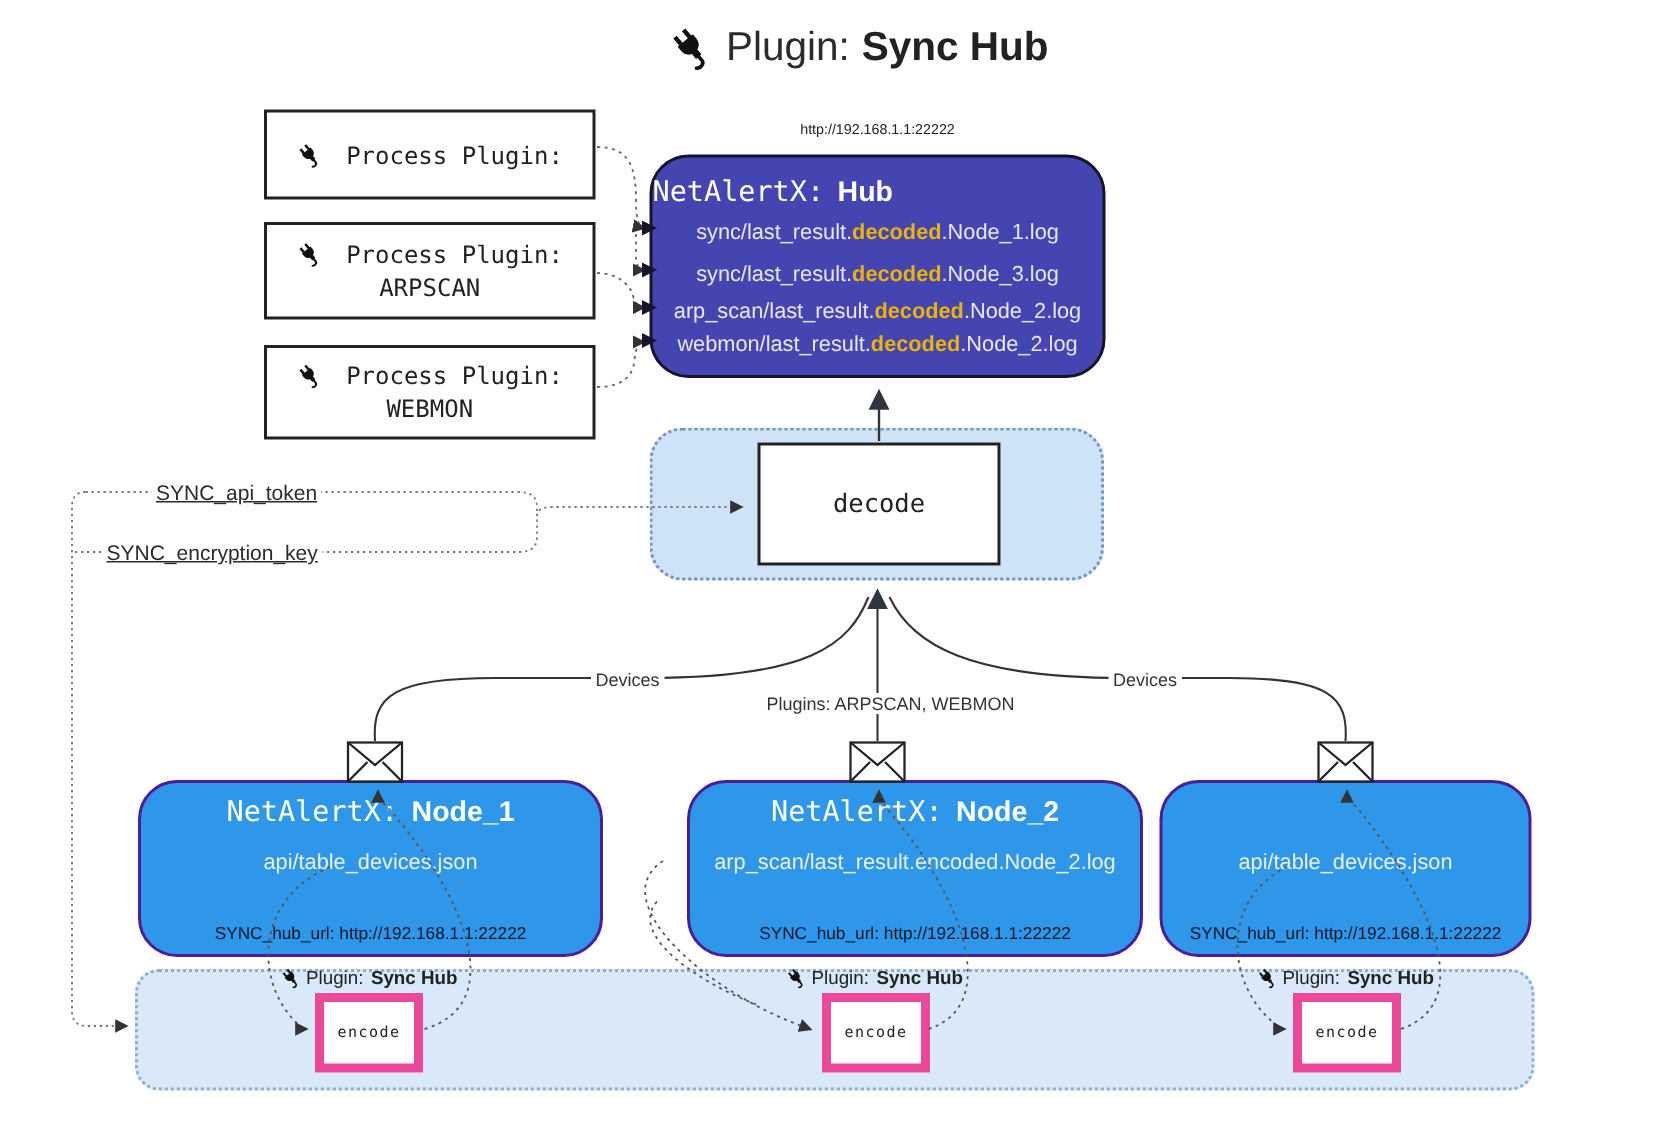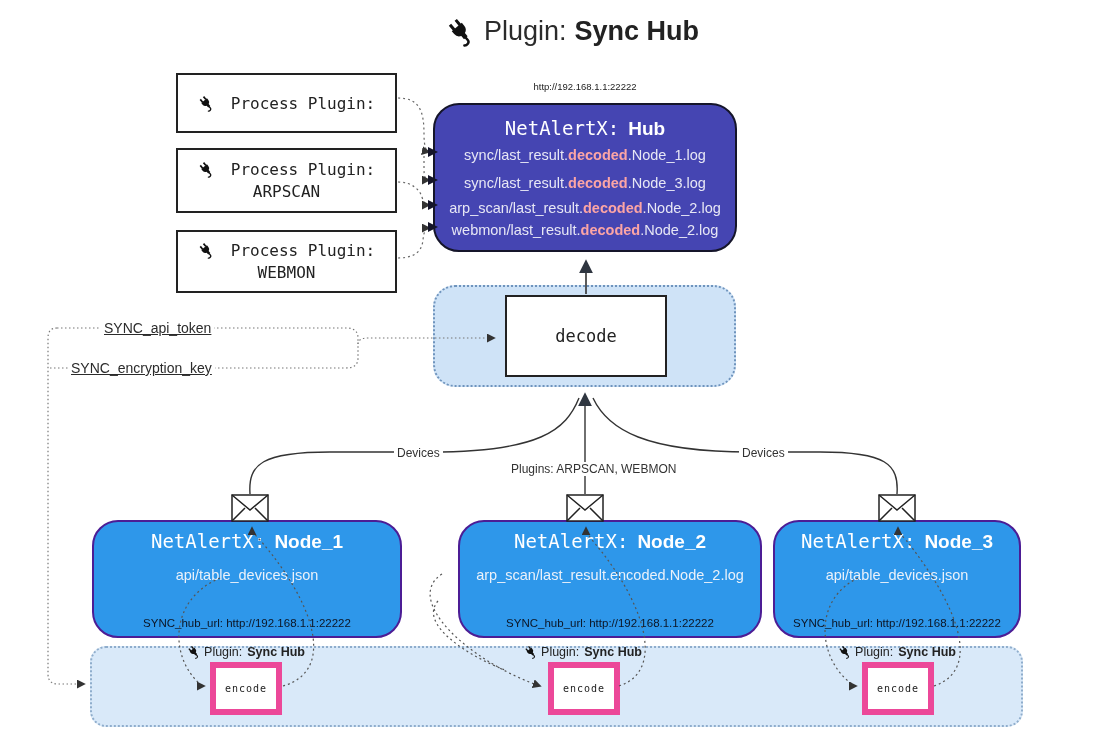--- a/index.html
+++ b/index.html
@@ -18,25 +18,25 @@
   .pbox .l1{font-size:16px;display:flex;align-items:center;justify-content:center;gap:16px;}
   .pbox .l2{font-size:16px;margin-top:3px;}
   #pbox-sync{top:73px;height:60px;}
   #pbox-arpscan{top:148px;height:65px;}
   #pbox-webmon{top:230px;height:63px;}
 
   
   .hub-url{position:absolute;left:433px;top:81px;width:304px;text-align:center;font-size:9.5px;color:#222;z-index:2;}
   .hub{position:absolute;left:433px;top:103px;width:304px;height:149px;background:var(--hub-fill,#4545b2);
        border:2px solid #15152a;border-radius:26px;box-sizing:border-box;z-index:2;color:#fff;}
-  .hub-title{position:absolute;left:0;top:12px;width:100%;text-align:center;font-size:19px;}
+  .hub-title{position:absolute;left:0;top:12px;width:100%;text-align:left;font-size:19px;}
   .mono{font-family:"DejaVu Sans Mono",monospace;}
   .hub-title b,.node-title b{font-weight:bold;margin-left:9px;font-family:"Liberation Sans",sans-serif;}
   .hub-log{position:absolute;left:0;width:100%;text-align:center;font-size:14.5px;color:#e7e7f5;white-space:nowrap;}
-  .hub-log b{color:#fca5a5;}
+  .hub-log b{color:#eab308;}
   #hlog0{top:42px;} #hlog1{top:70px;} #hlog2{top:95px;} #hlog3{top:117px;}
 
   
   .decode-wrap{position:absolute;left:433px;top:285px;width:303px;height:102px;background:var(--container-fill,#cfe3f7);
                border:2px dotted #6f94bd;border-radius:22px;box-sizing:border-box;z-index:2;}
   .decode-box{position:absolute;left:505px;top:295px;width:162px;height:82px;background:#fff;border:2px solid #222;
               box-sizing:border-box;display:flex;align-items:center;justify-content:center;
               font-family:"DejaVu Sans Mono",monospace;font-size:17px;color:#222;z-index:3;}
 
   
@@ -161,23 +161,20 @@
 
   <div class="node" id="node2">
     <div class="node-title">
       <span class="mono">NetAlertX:</span><b>Node_2</b>
     </div>
     <div class="node-line nl0">arp_scan/last_result.encoded.Node_2.log</div>
     <div class="node-footer">SYNC_hub_url: http://192.168.1.1:22222</div>
   </div>
 
   <div class="node" id="node3">
-    <div class="node-title">
-      <span class="mono">NetAlertX:</span><b>Node_3</b>
-    </div>
     <div class="node-line nl0">api/table_devices.json</div>
     <div class="node-footer">SYNC_hub_url: http://192.168.1.1:22222</div>
   </div>
 
   <div class="band"></div>
 
   <div class="band-label" id="blab1">
     <svg class="plug-icon" width="14" height="14" viewBox="0 0 32 32">
         <g transform="rotate(-40 16 16)">
           <path d="M12 2.5v7M20 2.5v7" stroke="#111" stroke-width="3.2" fill="none"></path>

